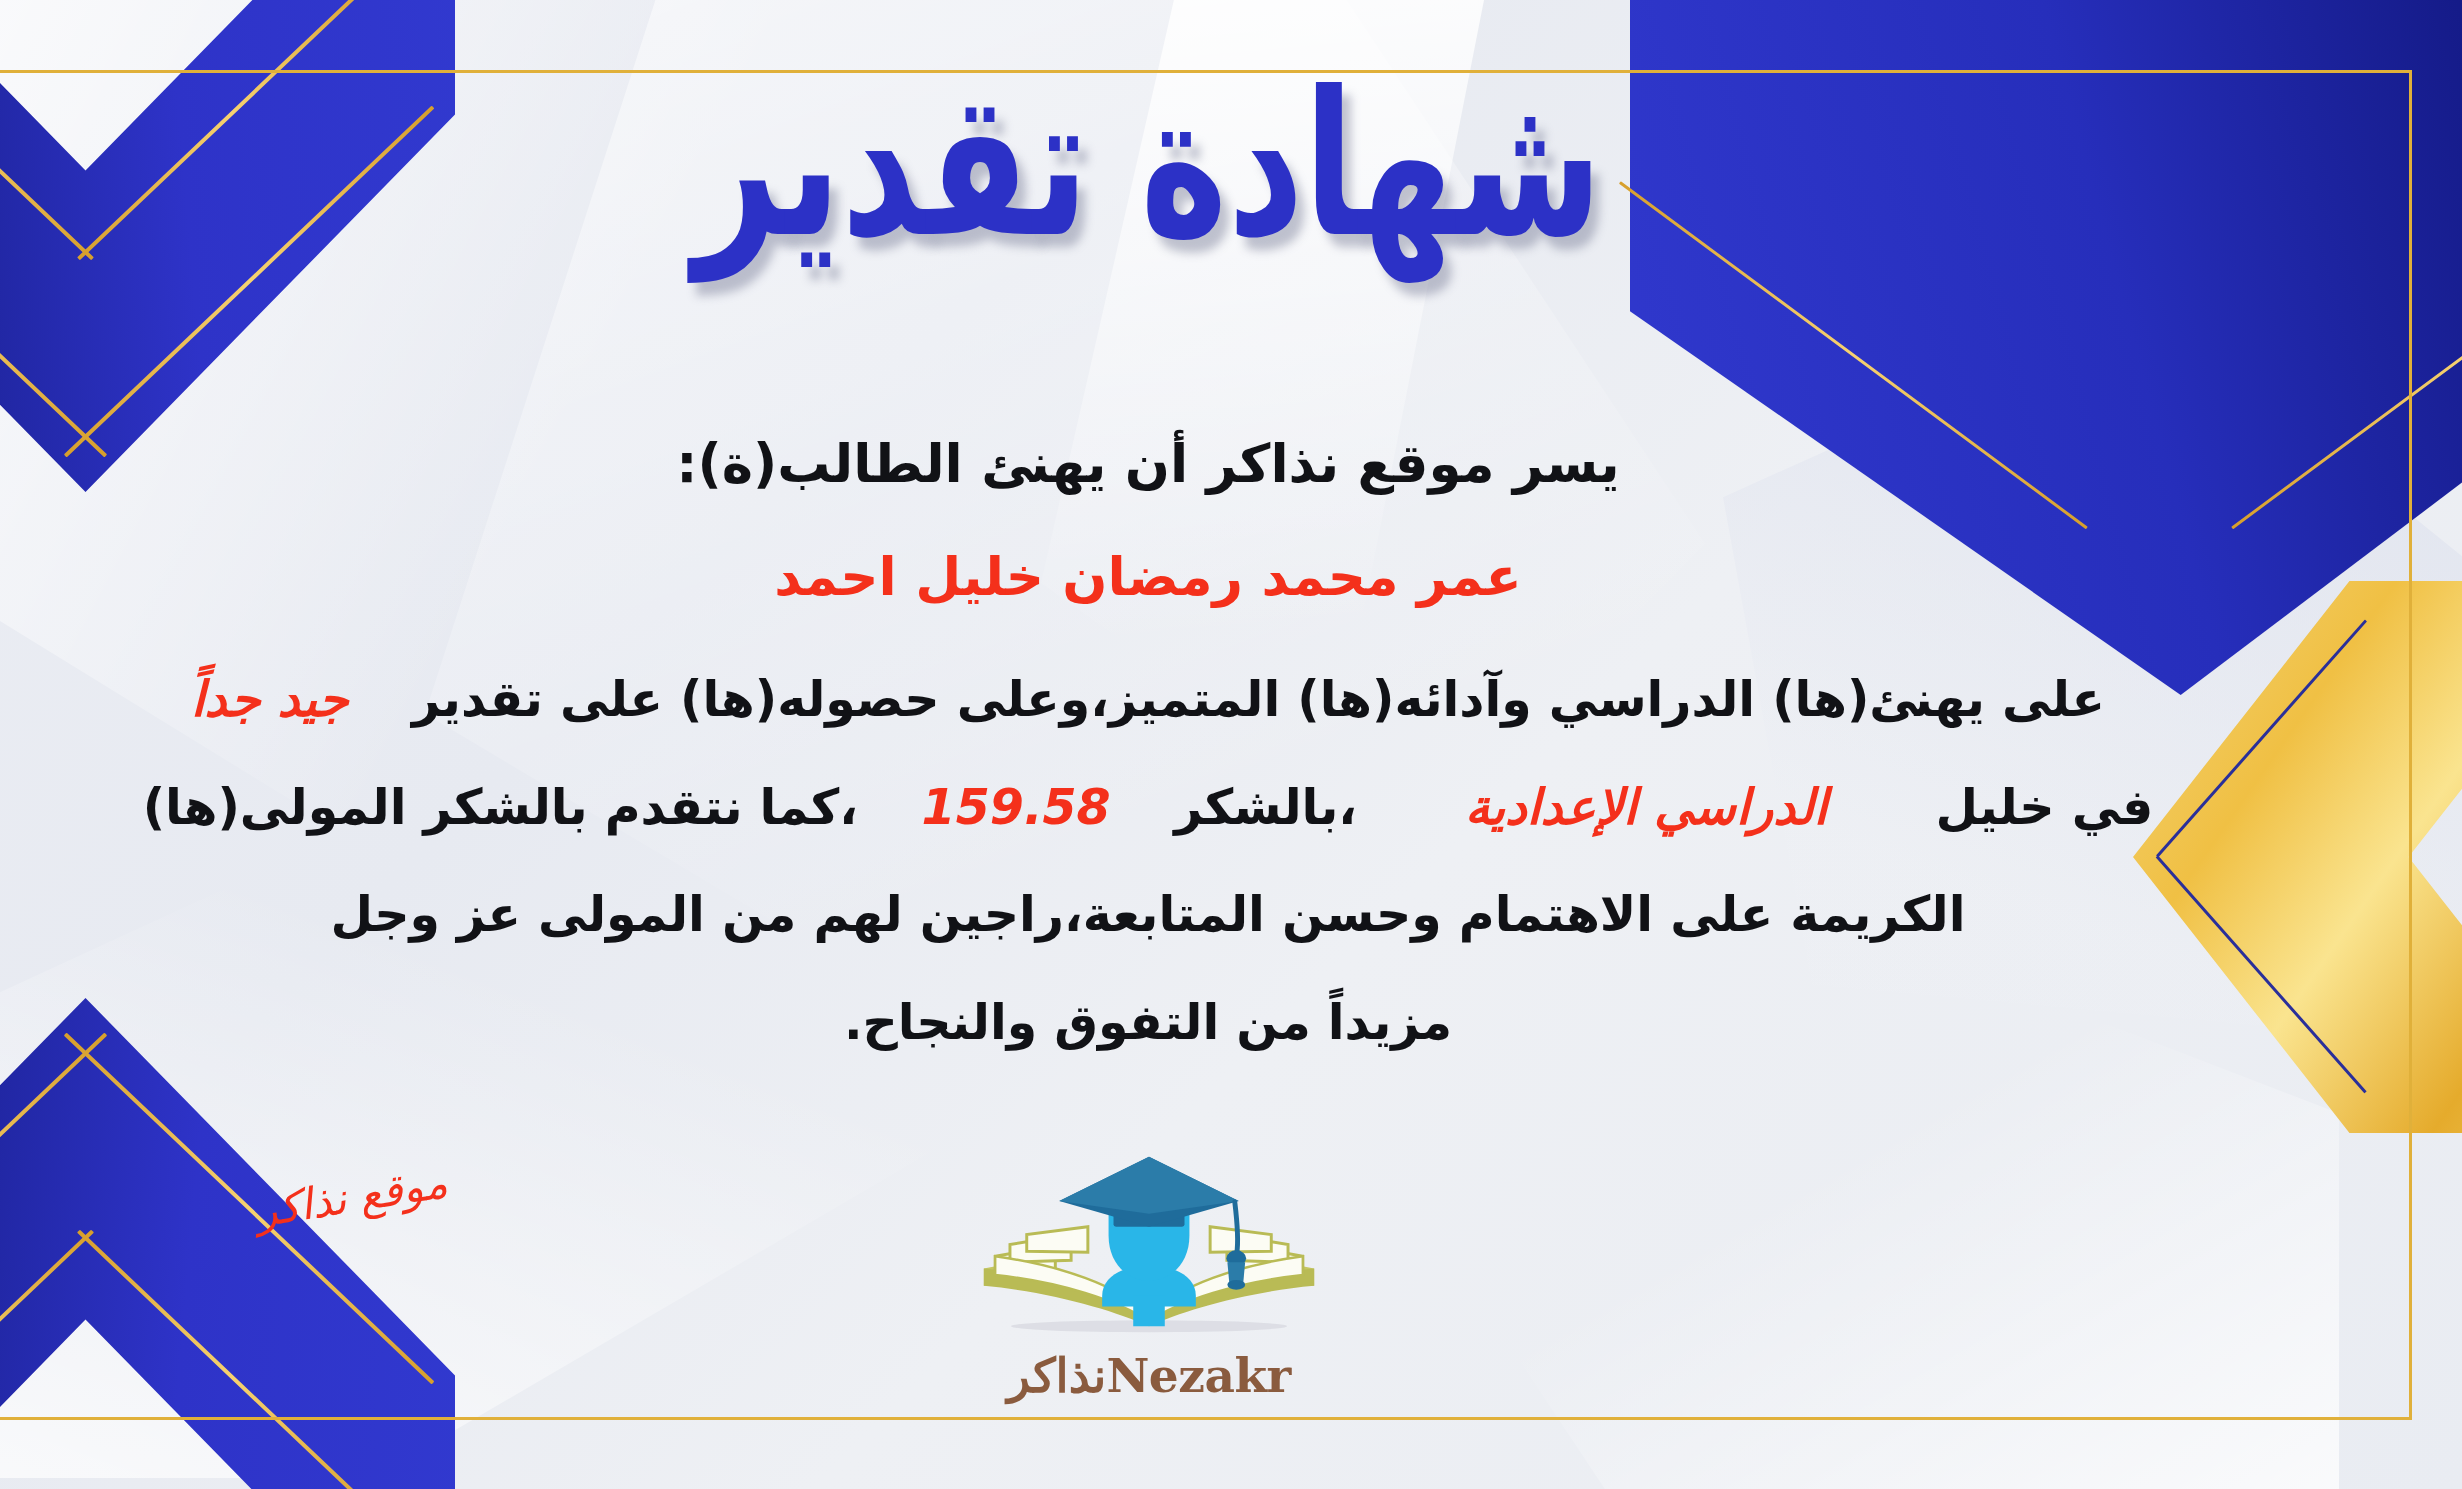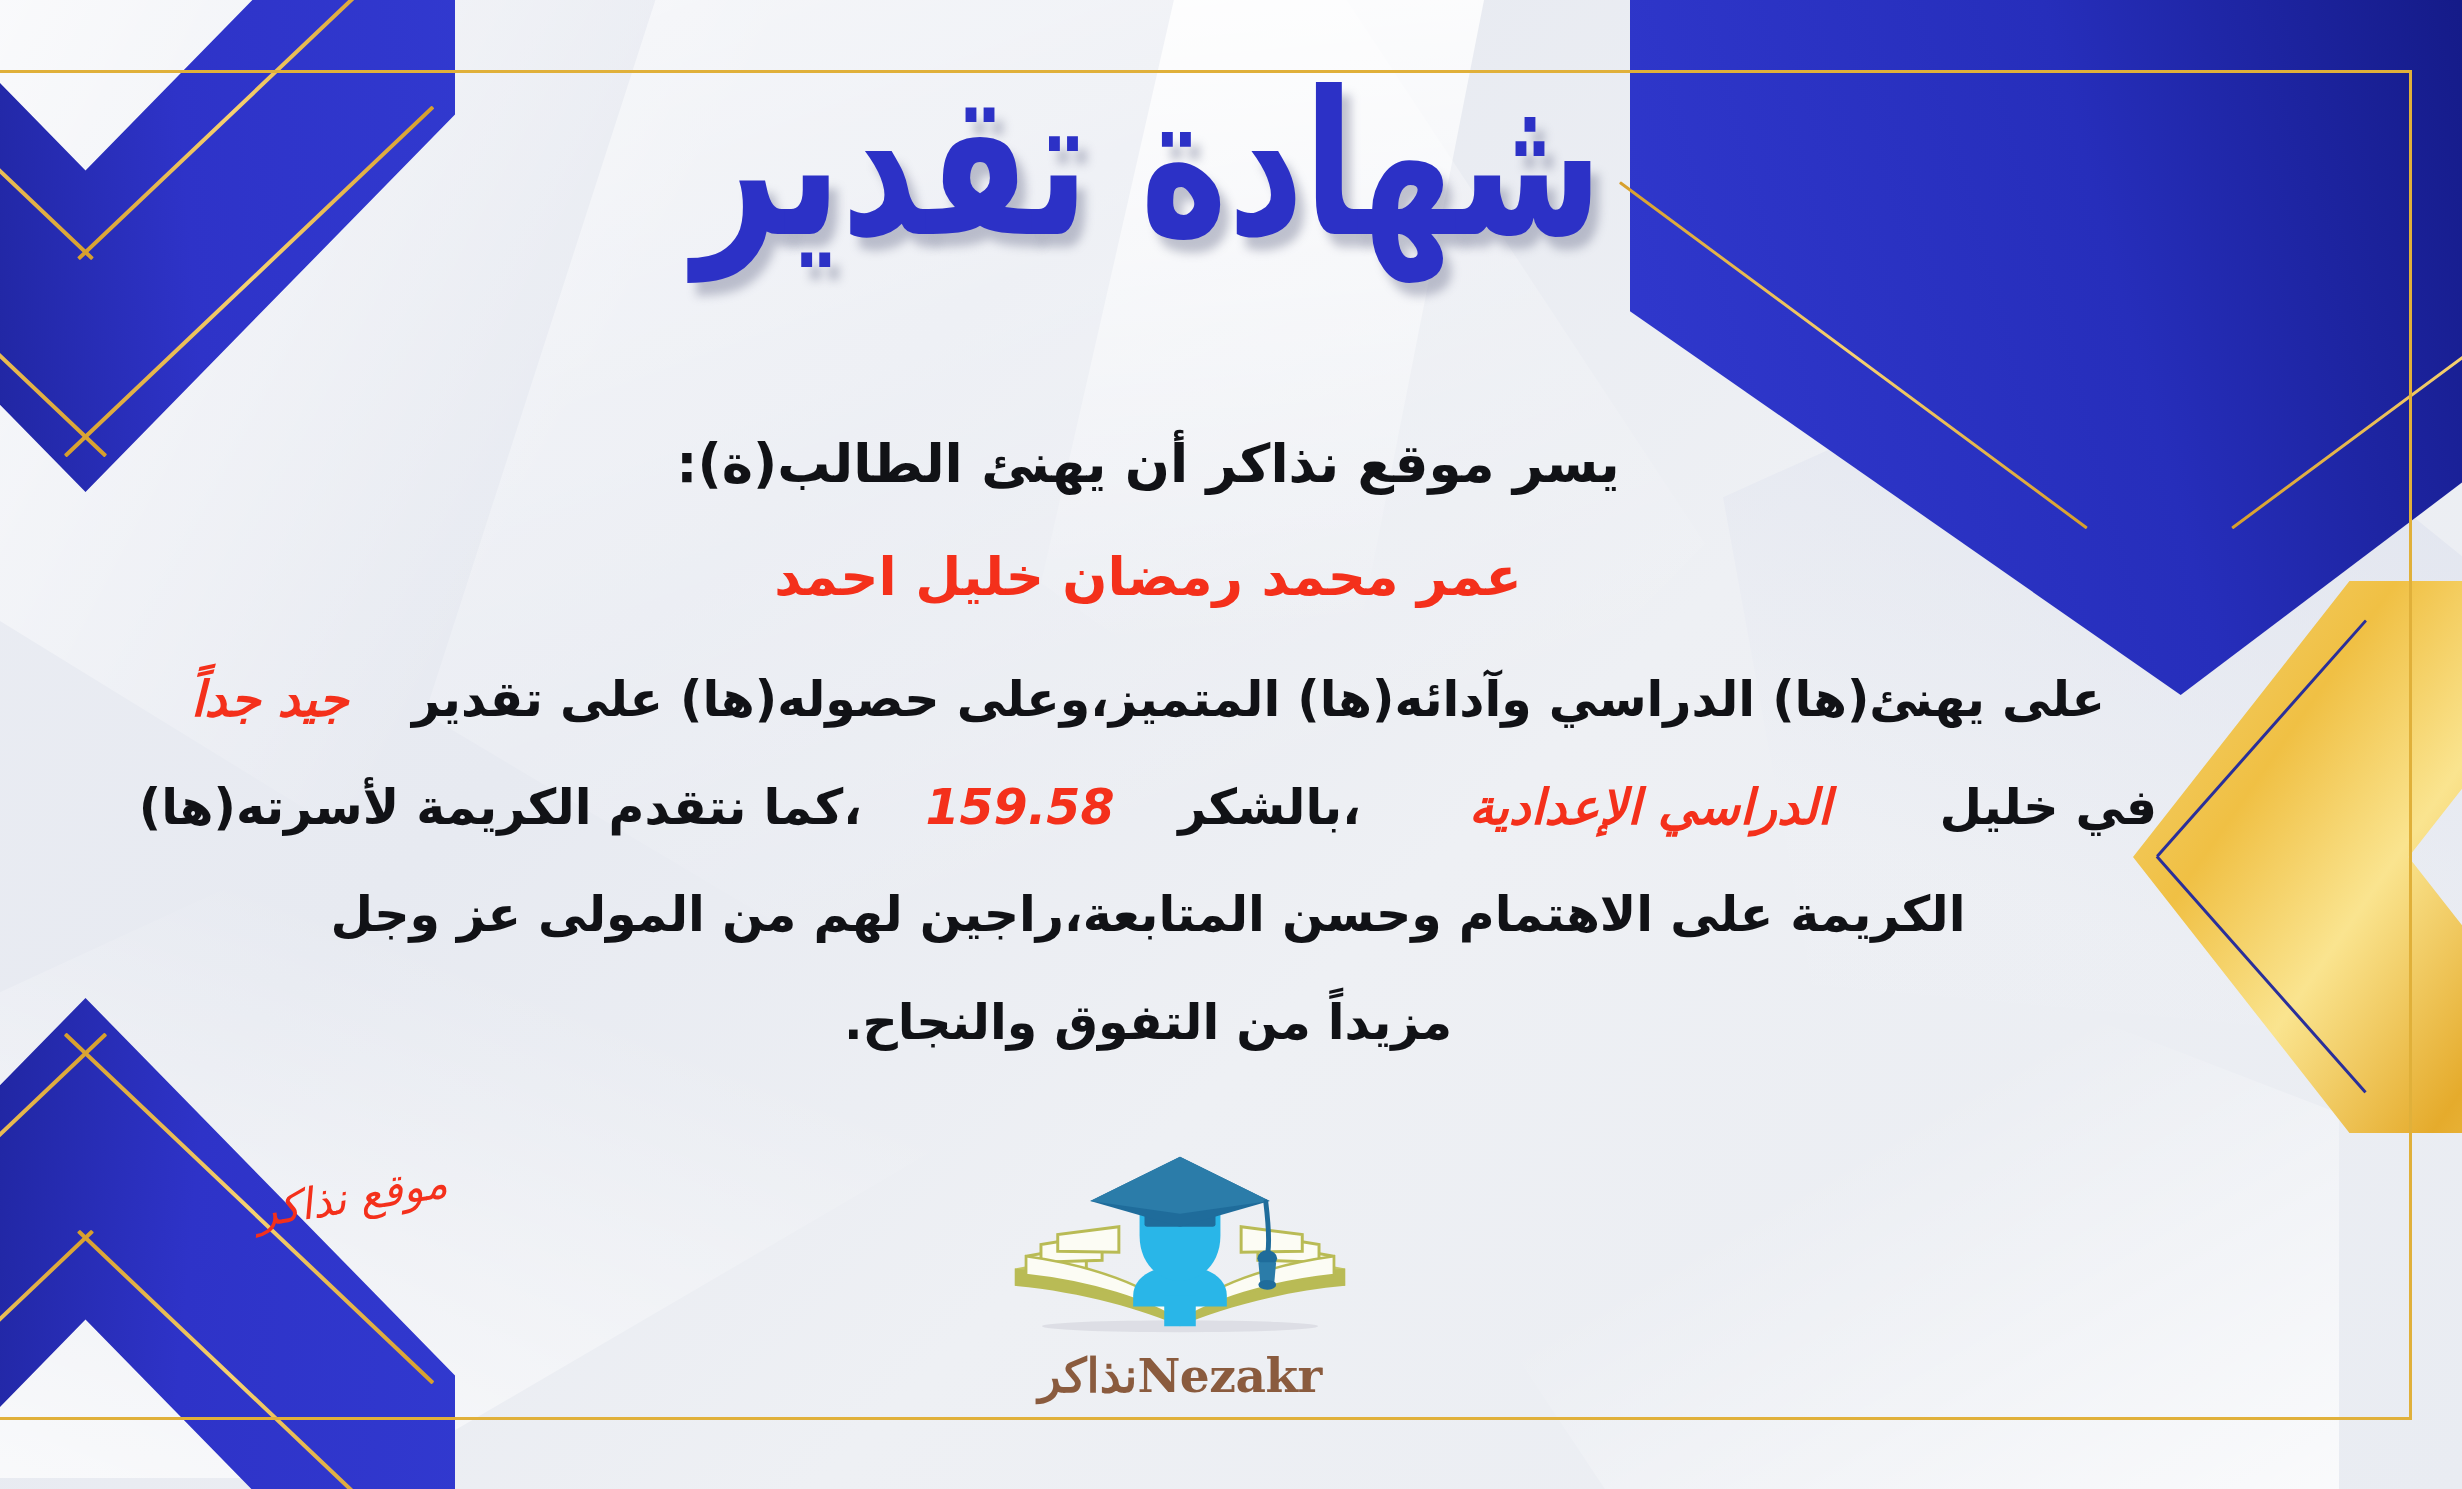--- a/index.html
+++ b/index.html
@@ -185,21 +185,21 @@
     font-size: 43px;
     color: #f4301b;
     font-style: italic;
     transform: rotate(-9deg);
     font-family: "DejaVu Serif", "Liberation Serif", serif;
   }
 
   
   .logo-block {
     position: absolute;
-    left: 1134px; top: 1133px;
+    left: 1103px; top: 1133px;
     width: 424px;
     text-align: center;
   }
   .logo-art { position: relative; width: 424px; height: 212px; margin: 0 auto; }
   .logo-word {
     margin-top: 3px;
     font-size: 47px;
     font-weight: 700;
     color: #8a5b3e;
     letter-spacing: -0.5px;
@@ -267,21 +267,21 @@
 
     <div class="line l4">
       <span>في خليل</span>
       <span class="gap-md"></span>
       <span class="red">الدراسي الإعدادية</span>
       <span class="gap-md"></span>
       <span>،بالشكر</span>
       <span class="gap-sm"></span>
       <span class="red">159.58</span>
       <span class="gap-sm"></span>
-      <span>،كما نتقدم الكريمة لأسرته(ها)</span>
+      <span>،كما نتقدم بالشكر المولى(ها)</span>
     </div>
 
     <div class="line l5">الكريمة على الاهتمام وحسن المتابعة،راجين لهم من المولى عز وجل</div>
 
     <div class="line l6">مزيداً من التفوق والنجاح.</div>
 
     <div class="sig-block">
       <div class="sig-mark">موقع نذاكر</div>
     </div>
 

